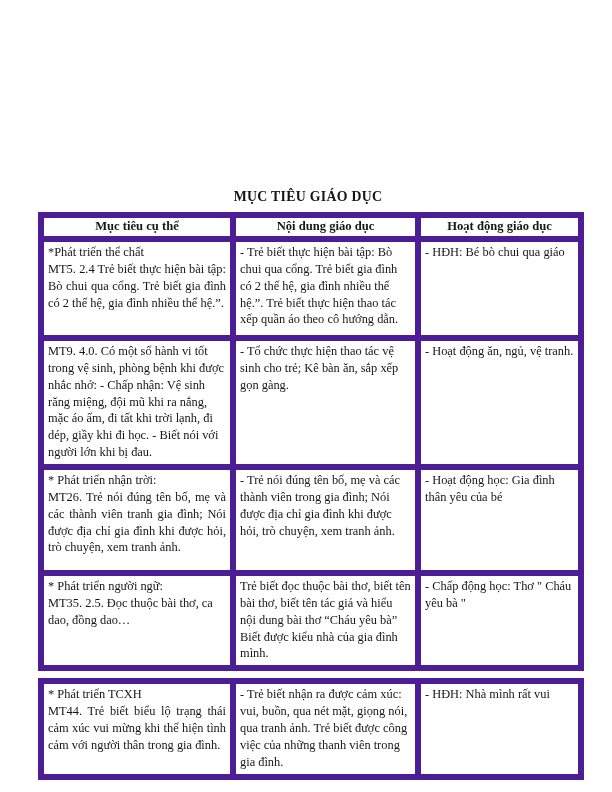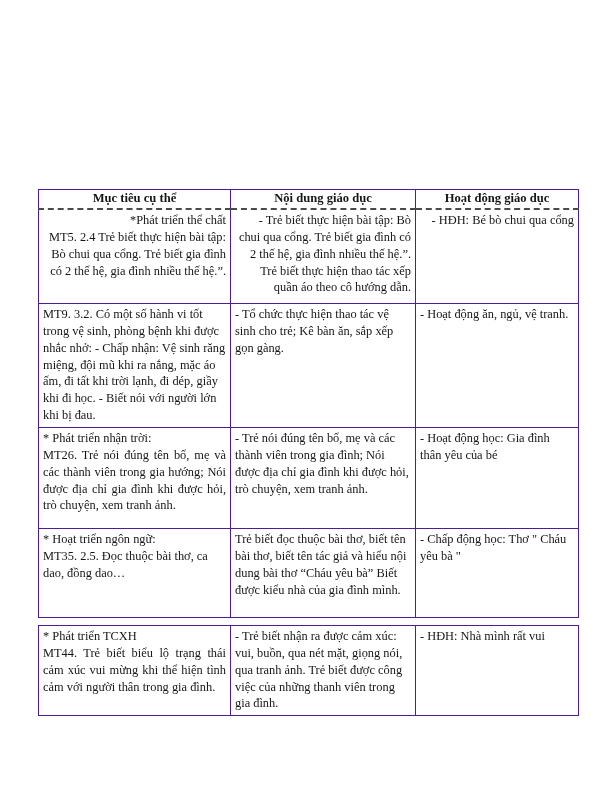--- a/index.html
+++ b/index.html
@@ -33,21 +33,21 @@
   table.obj-table {
     border-collapse: collapse;
     table-layout: fixed;
     width: 540px;
     border: 1.5px solid #2b2b2b;
   }
   table.obj-table col.c1 { width: 192px; }
   table.obj-table col.c2 { width: 185px; }
   table.obj-table col.c3 { width: 163px; }
   th, td {
-    border: 1px solid #4c1d95;
+    border: 6px solid #4c1d95;
     vertical-align: top;
     padding: 2px 4px 3px 4px;
     font-size: 12.4px;
     line-height: 1.36;
     word-wrap: break-word;
   }
   thead th {
     font-weight: bold;
     text-align: center;
     padding: 1px 2px 2px 2px;
@@ -55,33 +55,34 @@
     border-bottom: 2px dashed #4a4a4a;
     font-size: 12.6px;
     line-height: 1.15;
   }
   .cell-heading {
     display: block;
     font-weight: normal;
   }
   .code { font-weight: normal; }
   .justify { text-align: justify; }
-  tr.r1 td { height: 88px; text-align: right; }
+  tr.r1 td { height: 88px; }
   tr.r2 td { height: 113px; }
   tr.r3 td { height: 95px; }
   tr.r4 td { height: 83px; }
   tr.r5 td { height: 76px; }
   .table-gap { height: 7px; }
 </style>
 </head>
 <body>
 
 <div class="page">
   <div class="content">
 
+    <h1 class="doc-title">MỤC TIÊU GIÁO DỤC</h1>
 
     <table class="obj-table">
       <colgroup>
         <col class="c1">
           <col class="c2">
           <col class="c3">
       </colgroup>
       <thead>
         <tr>
           <th>Mục tiêu cụ thể</th>
@@ -92,50 +93,50 @@
       <tbody>
         <tr class="r1">
           <td class="justify">
             <span class="cell-heading">*Phát triển thể chất</span><span class="code">MT5.</span>
             <span>2.4 Trẻ biết thực hiện bài tập: Bò chui qua cổng. Trẻ biết gia đình có 2 thế hệ, gia đình nhiều thế hệ.”.</span>
           </td>
           <td>
             <span>-  Trẻ biết thực hiện bài tập: Bò chui qua cổng. Trẻ biết gia đình có 2 thế hệ, gia đình nhiều thế hệ.”. Trẻ biết thực hiện thao tác xếp quần áo theo cô hướng dẫn.</span>
           </td>
           <td>
-            <span>- HĐH:  Bé bò chui qua cổng</span>
+            <span>- HĐH:  Bé bò chui qua giáo</span>
           </td>
         </tr>
         <tr class="r2">
           <td>
             <span class="cell-heading"></span><span class="code">MT9.</span>
-            <span>3.2. Có một số hành vi tốt trong vệ sinh, phòng bệnh khi được nhắc nhở: - Chấp nhận: Vệ sinh răng miệng, đội mũ khi ra nắng, mặc áo ấm, đi tất khi trời lạnh, đi dép, giầy khi đi học. - Biết nói với người lớn khi bị đau.</span>
+            <span>4.0. Có một số hành vi tốt trong vệ sinh, phòng bệnh khi được nhắc nhở: - Chấp nhận: Vệ sinh răng miệng, đội mũ khi ra nắng, mặc áo ấm, đi tất khi trời lạnh, đi dép, giầy khi đi học. - Biết nói với người lớn khi bị đau.</span>
           </td>
           <td>
             <span>- Tổ chức thực hiện thao tác vệ sinh cho trẻ; Kê bàn ăn, sắp xếp gọn gàng.</span>
           </td>
           <td>
             <span>- Hoạt động ăn, ngủ, vệ tranh.</span>
           </td>
         </tr>
         <tr class="r3">
           <td class="justify">
             <span class="cell-heading">* Phát triển nhận trời:</span><span class="code">MT26.</span>
-            <span>Trẻ nói đúng tên bố, mẹ và các thành viên trong gia hướng; Nói được địa chỉ gia đình khi được hỏi, trò chuyện, xem tranh ảnh.</span>
+            <span>Trẻ nói đúng tên bố, mẹ và các thành viên tranh gia đình; Nói được địa chỉ gia đình khi được hỏi, trò chuyện, xem tranh ảnh.</span>
           </td>
           <td>
             <span>-  Trẻ nói đúng tên bố, mẹ và các thành viên trong gia đình; Nói được địa chỉ gia đình khi được hỏi, trò chuyện, xem tranh ảnh.</span>
           </td>
           <td>
             <span>- Hoạt động học: Gia đình thân yêu của bé</span>
           </td>
         </tr>
         <tr class="r4">
           <td>
-            <span class="cell-heading">* Hoạt triển ngôn ngữ:</span><span class="code">MT35.</span>
+            <span class="cell-heading">* Phát triển người ngữ:</span><span class="code">MT35.</span>
             <span>2.5. Đọc thuộc bài thơ, ca dao, đồng dao…</span>
           </td>
           <td>
             <span>Trẻ biết đọc thuộc bài thơ, biết tên bài thơ, biết tên tác giả và hiểu nội dung bài thơ “Cháu yêu bà” Biết được kiểu nhà của gia đình mình.</span>
           </td>
           <td>
             <span>- Chấp động học: Thơ " Cháu yêu bà "</span>
           </td>
         </tr>
       </tbody>

